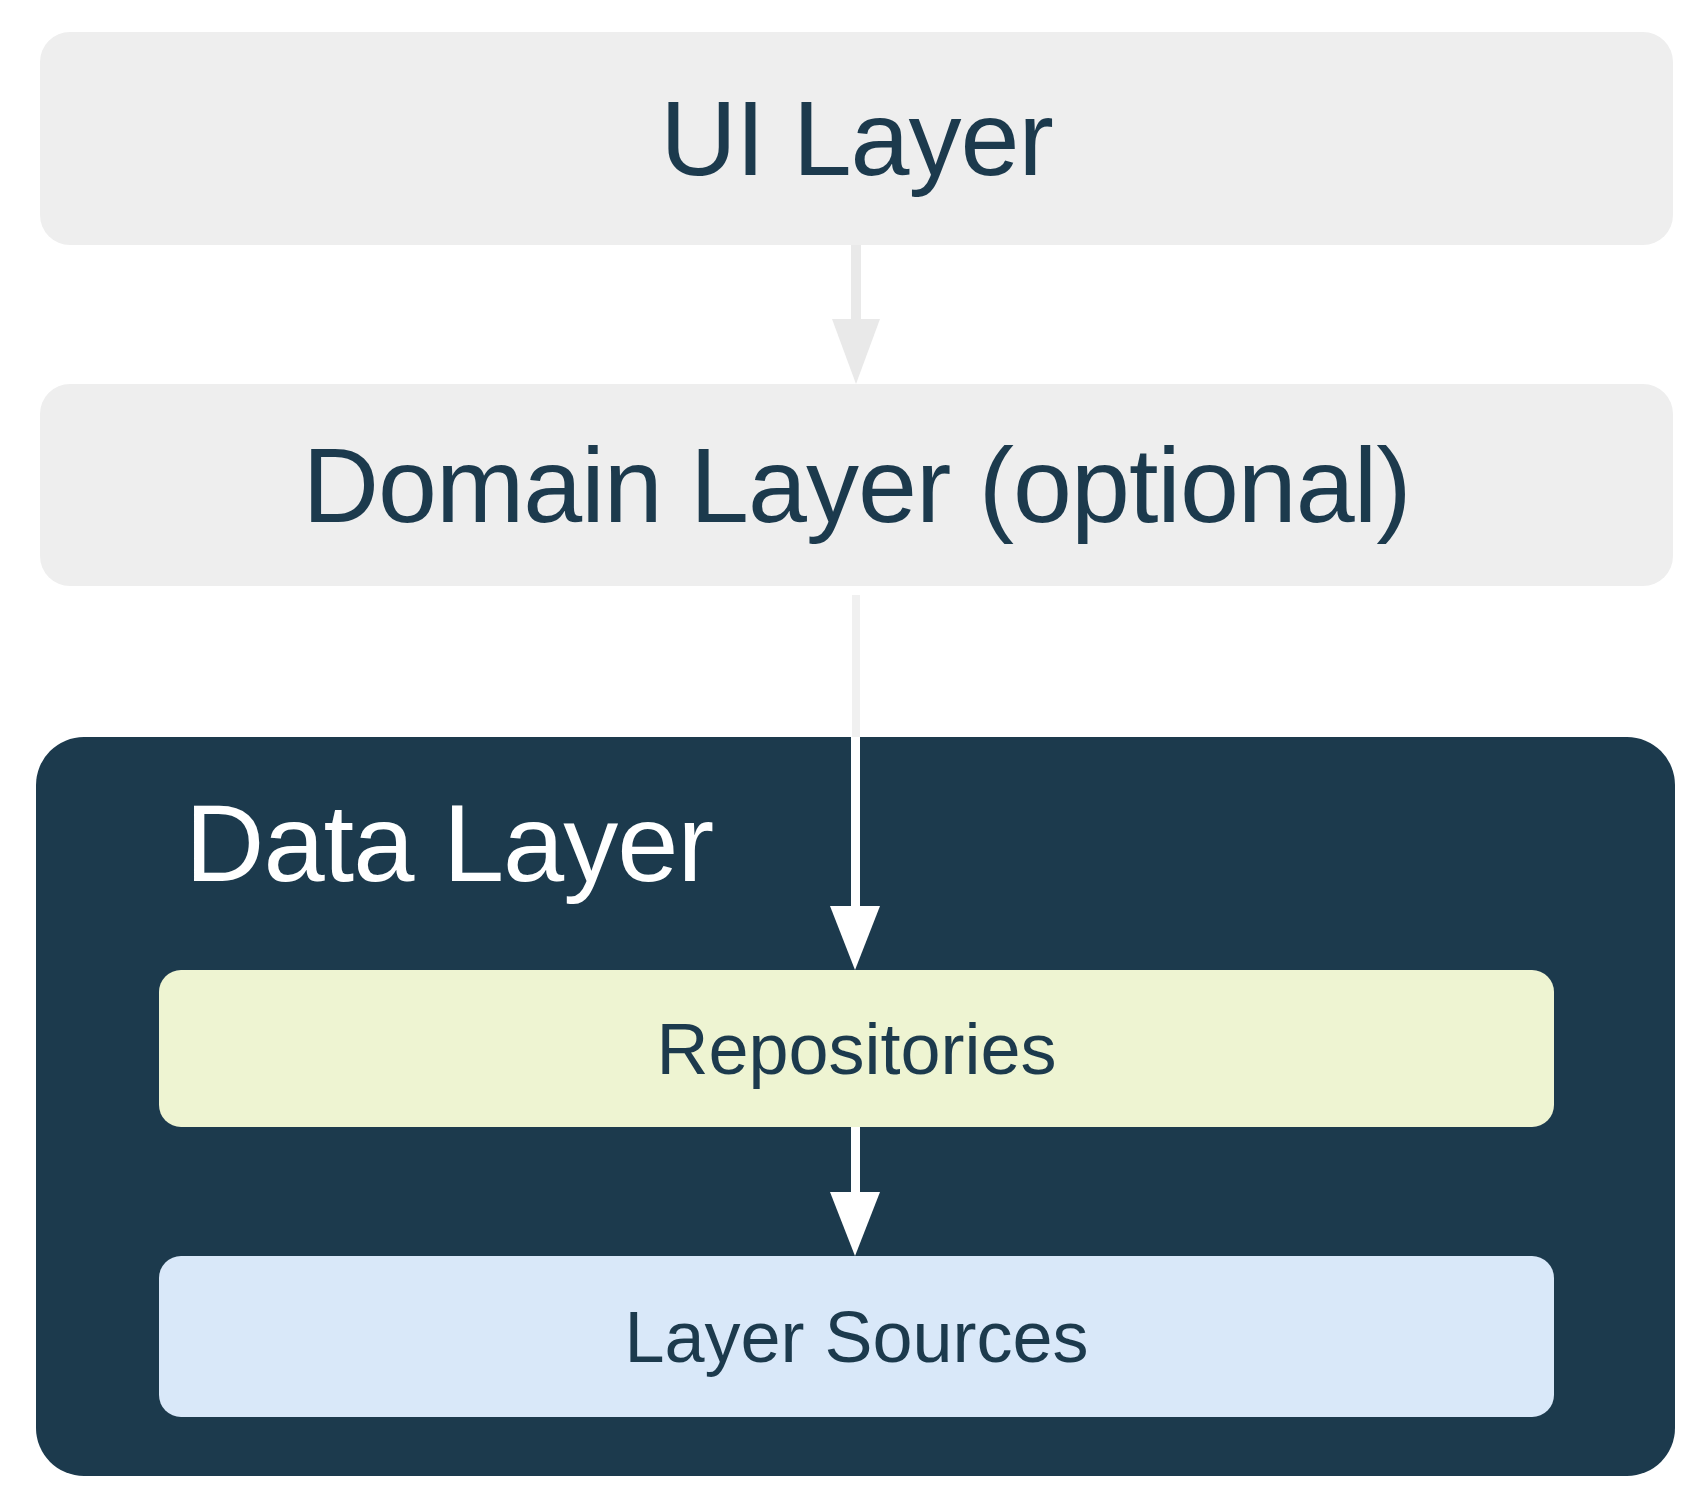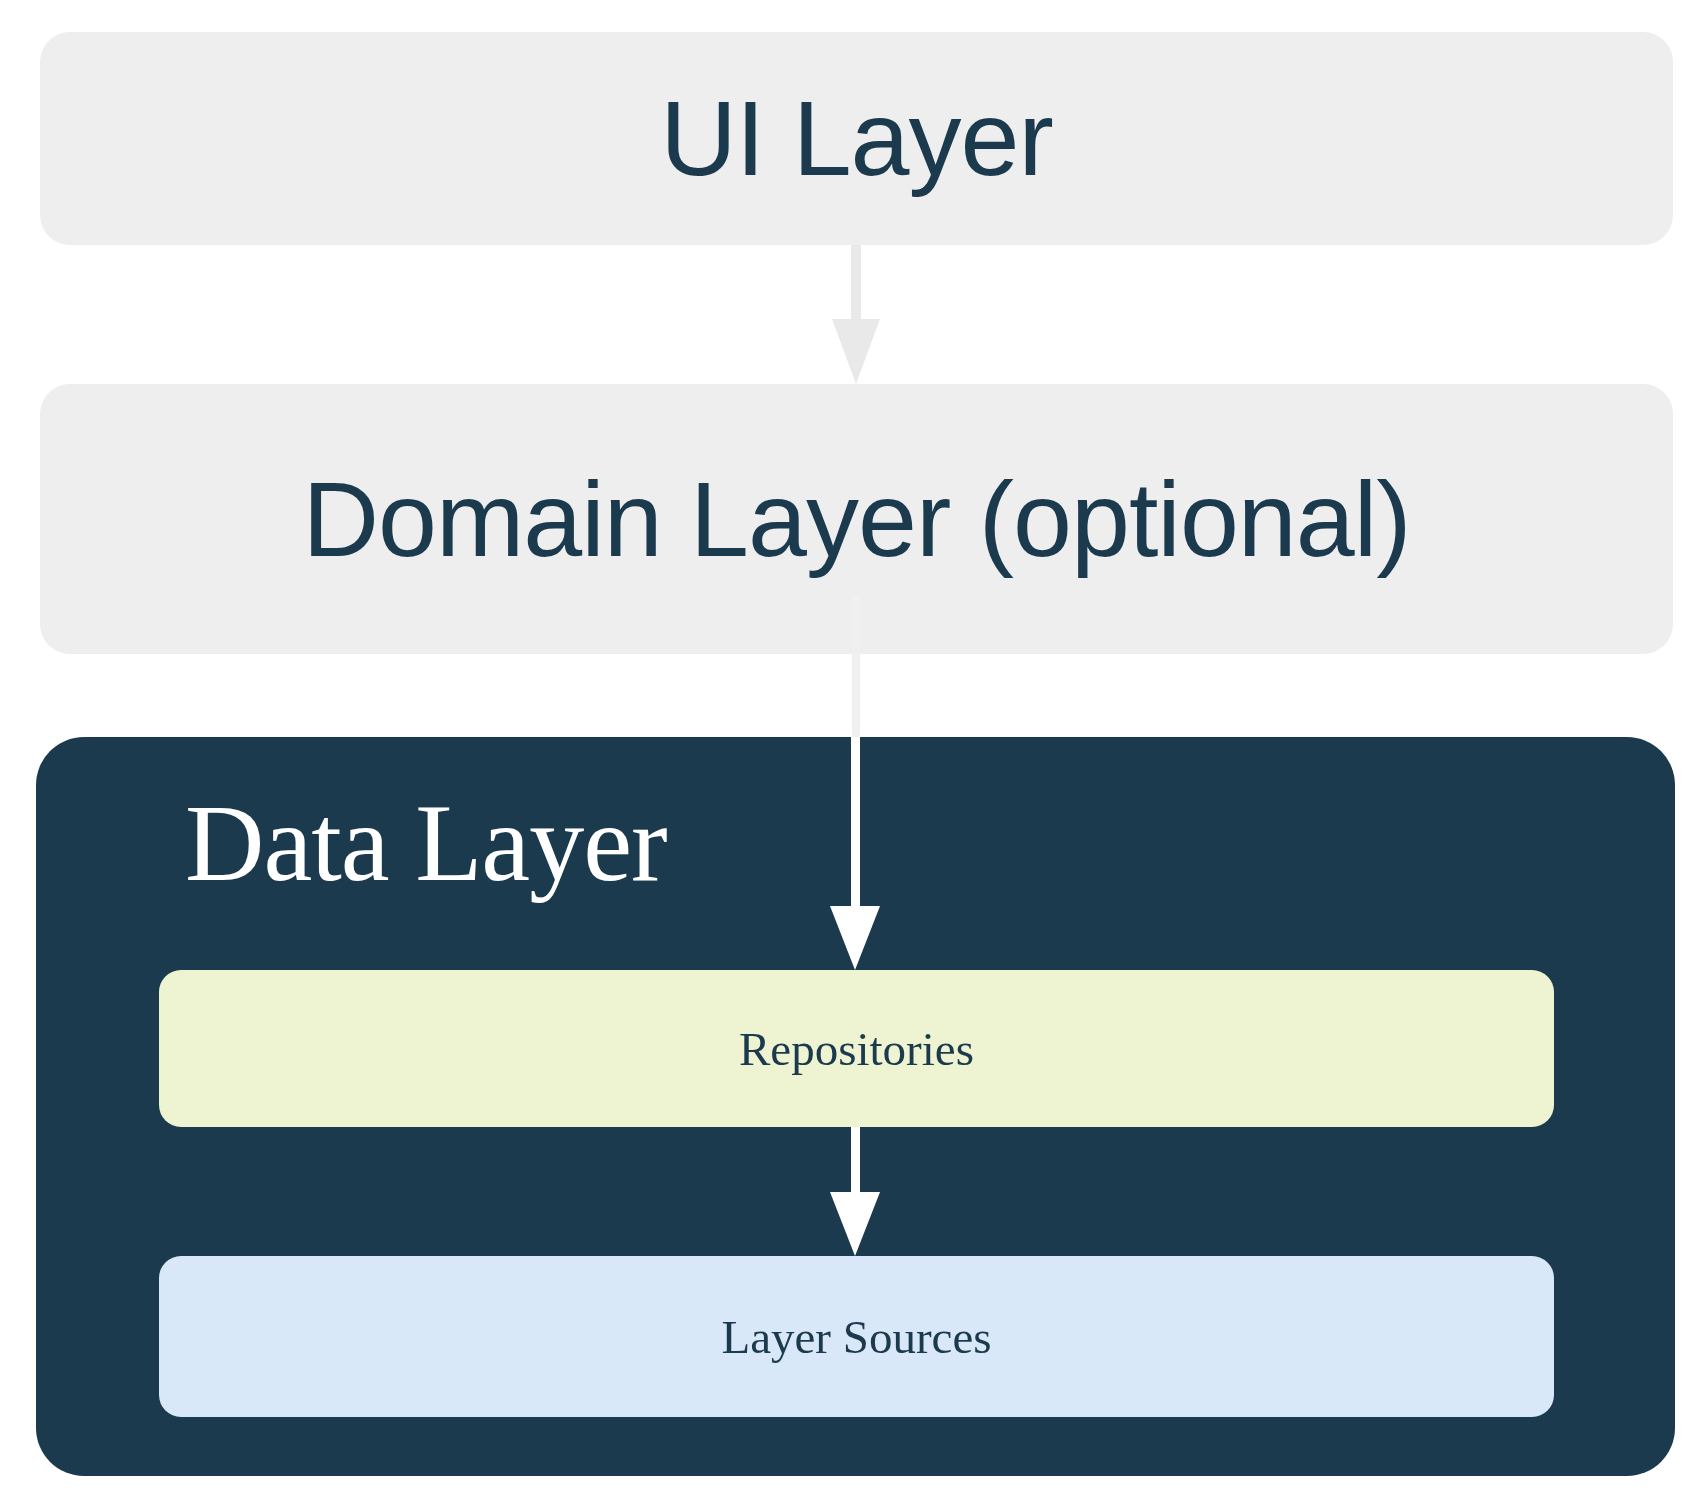--- a/index.html
+++ b/index.html
@@ -30,49 +30,48 @@
     border-radius:30px;
     display:flex;align-items:center;justify-content:center;
   }
   .layer-box .label{
     color:var(--text-navy);
     font-size:106px;
     letter-spacing:-1px;
     white-space:nowrap;
   }
   .ui-box{top:32px;}
-  .domain-box{top:384px;height:270px;}
+  .domain-box{top:384px;height:202px;}
 
   .data-layer{
     position:absolute;
     left:23px;top:737px;width:1639px;height:739px;
     background:var(--navy);
     border-radius:48px;
-    font-family:Liberation Serif, serif;
   }
   .data-layer-title{
     position:absolute;
     left:149px;top:51px;
     color:#FFFFFF;
     font-size:110px;
     letter-spacing:-1px;
     line-height:1;
     white-space:nowrap;
   }
   .inner-box{
     position:absolute;
     left:123px;width:1395px;
     border-radius:22px;
     display:flex;align-items:center;justify-content:center;
   }
   .repo-box{top:233px;height:157px;background:var(--repo-green);}
   .source-box{top:519px;height:161px;background:var(--source-blue);}
   .inner-box .label{
     color:var(--text-navy);
-    font-size:47px;
+    font-size:72px;
     white-space:nowrap;
   }
 
   
   .shaft{position:absolute;}
   .head{position:absolute;width:0;height:0;}
 
   .arrowA-shaft{left:838px;top:245px;width:10px;height:76px;background:var(--arrow-gray);}
   .arrowA-head{left:819px;top:319px;border-left:24px solid transparent;border-right:24px solid transparent;border-top:65px solid var(--arrow-gray);}
 

